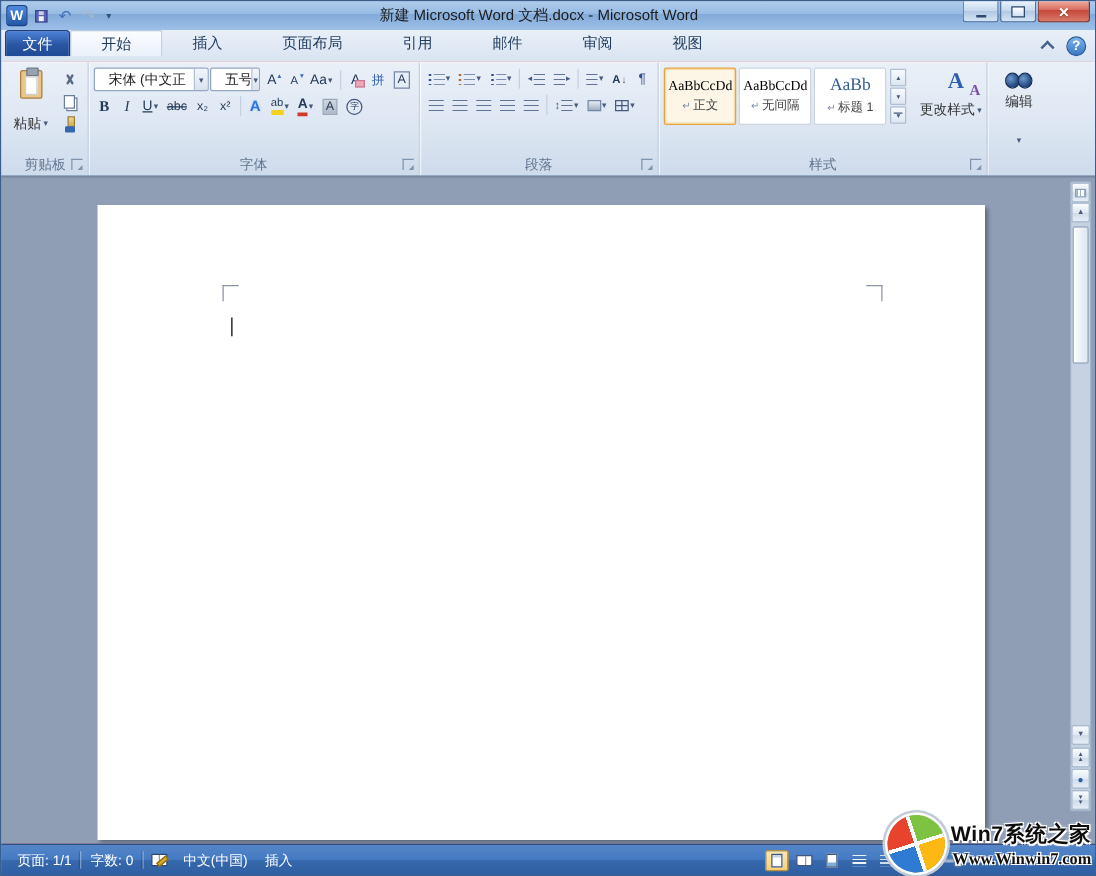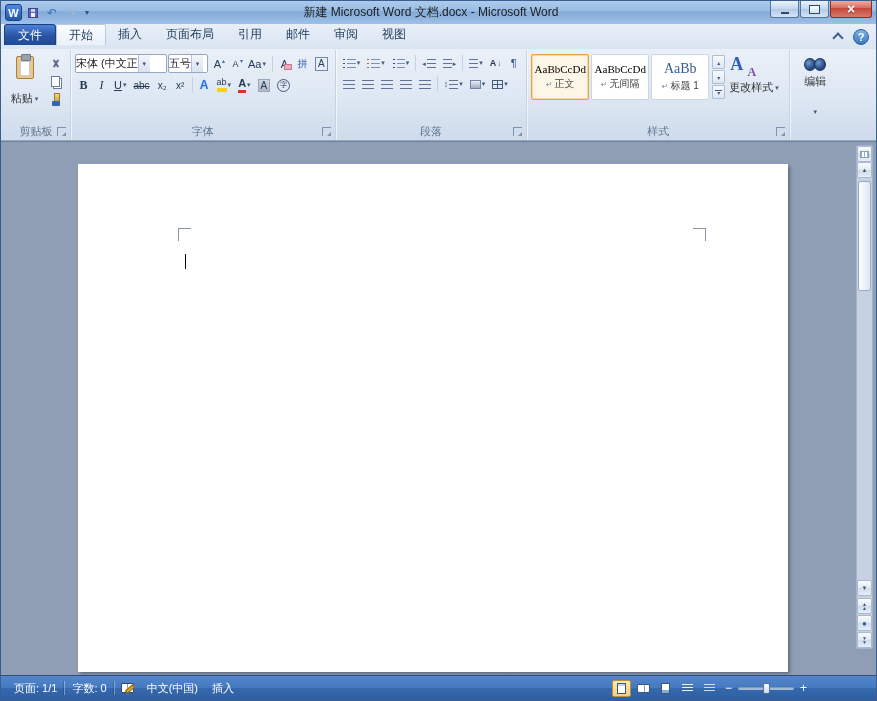--- a/index.html
+++ b/index.html
@@ -24,21 +24,21 @@
 .controls{display:flex;gap:1px;align-self:flex-start}
 .wc{width:29px;height:17px;border:1px solid #53749e;border-top:0;border-radius:0 0 3px 3px;background:linear-gradient(#eaf3fc,#c3d6ec 50%,#b2c9e4 51%,#d4e4f4);display:flex;align-items:center;justify-content:center;color:#29435f}
 .wc.min::after{content:"";width:8px;height:2px;background:#2c4a6e;margin-top:7px}
 .wc.max::after{content:"";width:9px;height:7px;border:1px solid #2c4a6e;background:linear-gradient(#fff,#cfe0f2)}
 .wc.close{width:42px;background:linear-gradient(#f0aba1,#d6695c 45%,#c6473a 46%,#d87a6a);border-color:#8e2e22;color:#fff;font-weight:bold}
 .wc.close::after{content:"×";font-size:14px;line-height:1;text-shadow:0 1px 1px rgba(0,0,0,.4)}
 
 
 .tabstrip{height:25px;display:flex;align-items:flex-start;background:linear-gradient(#e8eff8,#d9e4f2);flex:0 0 auto}
 .file-tab{height:21px;margin-left:3px;padding:0 13px;display:flex;align-items:center;color:#fff;background:linear-gradient(#4d82d8,#2a55a2 55%,#1f4a96);border:1px solid #1c3f7e;border-bottom:none;border-radius:3px 3px 0 0}
-.tab{height:21px;padding:0 12px;display:flex;align-items:center;color:#1e3a5c}
+.tab{height:21px;padding:0 24px;display:flex;align-items:center;color:#1e3a5c}
 .tab.active{background:linear-gradient(#fbfdff,#eaf1fa);border:1px solid #b9c9dc;border-bottom:none;border-radius:2px 2px 0 0;z-index:2}
 .strip-right{margin-left:auto;display:flex;align-items:center;gap:8px;padding-right:7px;align-self:center}
 .rib-min{width:14px;height:14px;display:flex;align-items:center;justify-content:center}
 .rib-min::after{content:"";width:6px;height:6px;border-top:2px solid #44628a;border-left:2px solid #44628a;transform:rotate(45deg);margin-top:3px}
 .help{width:16px;height:16px;border-radius:50%;background:linear-gradient(#7fb3e8,#3a78c2);border:1px solid #2a5b96;color:#fff;font-weight:bold;font-size:11px;display:flex;align-items:center;justify-content:center}
 .help::after{content:"?"}
 
 
 .ribbon{height:92px;display:flex;background:linear-gradient(#eaf0f8,#dde7f3 55%,#cedbeb);border-bottom:1px solid #93a9c4;padding:1px 1px 0;flex:0 0 auto}
 .group{display:flex;flex-direction:column;padding:2px 4px 1px;border-right:1px solid #c5d2e2;box-shadow:1px 0 0 rgba(255,255,255,.65)}
@@ -65,21 +65,21 @@
 .scis-icon::after{transform:rotate(-32deg)}
 .copy-icon{width:9px;height:11px;background:#fff;border:1px solid #6b7f9c;position:relative;box-shadow:2px 2px 0 -1px #fff,2px 2px 0 0 #6b7f9c}
 .fmt-icon{width:10px;height:13px;position:relative}
 .fmt-icon::before{content:"";position:absolute;left:3px;top:0;width:4px;height:7px;background:linear-gradient(#f2d98a,#caa84f);border:1px solid #9a7c30}
 .fmt-icon::after{content:"";position:absolute;left:1px;bottom:0;width:8px;height:5px;background:#3567b0;border-radius:1px}
 
 
 .f-rows{display:flex;flex-direction:column;gap:3px;padding-top:2px}
 .f-row{display:flex;align-items:center;gap:1px}
 .combo{height:19px;background:#fff;border:1px solid #94a8c2;display:flex;align-items:stretch;font-size:11px;color:#222;border-radius:2px;overflow:hidden}
-.combo .cv{padding:0 0;display:flex;align-items:center;white-space:nowrap;overflow:hidden}
+.combo .cv{padding:0 11px;display:flex;align-items:center;white-space:nowrap;overflow:hidden}
 .combo .ca{width:12px;background:linear-gradient(#f2f6fb,#d8e2ef);border-left:1px solid #b3c2d6;display:flex;align-items:center;justify-content:center}
 .combo .ca::after{content:"▾";font-size:7px;color:#44597c}
 .combo.name{width:92px}
 .combo.size{width:40px}
 .tickup::after{content:"▴";font-size:6px;color:#3e6cb0;position:absolute;top:1px;right:0}
 .tickdn::after{content:"▾";font-size:6px;color:#3e6cb0;position:absolute;top:1px;right:0}
 .bold-b{font-family:"Liberation Serif",serif;font-weight:bold;font-size:12px}
 .italic-i{font-family:"Liberation Serif",serif;font-style:italic;font-size:12px}
 .und-u{text-decoration:underline;font-size:11px}
 .strike-t{text-decoration:line-through;font-size:10px}
@@ -114,21 +114,21 @@
 .style-card.h1 .card-preview{font-size:14px;font-weight:normal;color:#365f91}
 .card-name{font-size:10px;color:#444;display:flex;align-items:center}
 .card-name::before{content:"↵";font-size:8px;color:#7a8aa5;margin-right:2px}
 .gal-col{display:flex;flex-direction:column;gap:1px;margin:3px 4px 0 1px}
 .gal-btn{width:13px;height:14px;border:1px solid #aebfd4;background:linear-gradient(#f7fafd,#dde7f2);display:flex;align-items:center;justify-content:center;font-size:6px;color:#44597c;border-radius:1px}
 .gal-btn.up::after{content:"▴"}
 .gal-btn.dn::after{content:"▾"}
 .gal-btn.more{flex-direction:column;line-height:2px}
 .gal-btn.more::before{content:"";width:7px;height:1px;background:#44597c;margin-bottom:1px}
 .gal-btn.more::after{content:"▾"}
-.chst-btn{width:56px;display:flex;flex-direction:column;align-items:flex-start;justify-content:flex-start;gap:2px;padding-top:4px}
+.chst-btn{width:56px;display:flex;flex-direction:column;align-items:flex-end;justify-content:flex-start;gap:2px;padding-top:4px}
 .chst-icon{position:relative;width:28px;height:22px}
 .chst-icon .a1{position:absolute;left:1px;top:-2px;font-size:18px;font-weight:bold;color:#2d5fb4;font-family:"Liberation Serif",serif}
 .chst-icon .a1::after{content:"A"}
 .chst-icon .a2{position:absolute;right:1px;bottom:-2px;font-size:12px;font-weight:bold;color:#7d4fa8;font-family:"Liberation Serif",serif}
 .chst-icon .a2::after{content:"A"}
 .chst-label{font-size:11px;color:#333;display:flex;align-items:center;gap:2px}
 
 
 .edit-btn{width:42px;display:flex;flex-direction:column;align-items:center;gap:4px;padding-top:6px}
 .bino-icon{width:22px;height:12px;position:relative}
@@ -510,14 +510,21 @@
           <span class="vb-draft"></span>
         </span>
       <span class="zoom-btn">−</span>
       <div class="zoom-track">
           <div class="zoom-thumb"></div>
         </div>
       <span class="zoom-btn">+</span>
     </div>
   </div>
 
+  <div class="watermark">
+    <div class="wm-logo"></div>
+    <div class="wm-text">
+      <div class="wm-title">Win7系统之家</div>
+      <div class="wm-url">Www.Winwin7.com</div>
+    </div>
+  </div>
 
 </div>
 
 </body></html>

